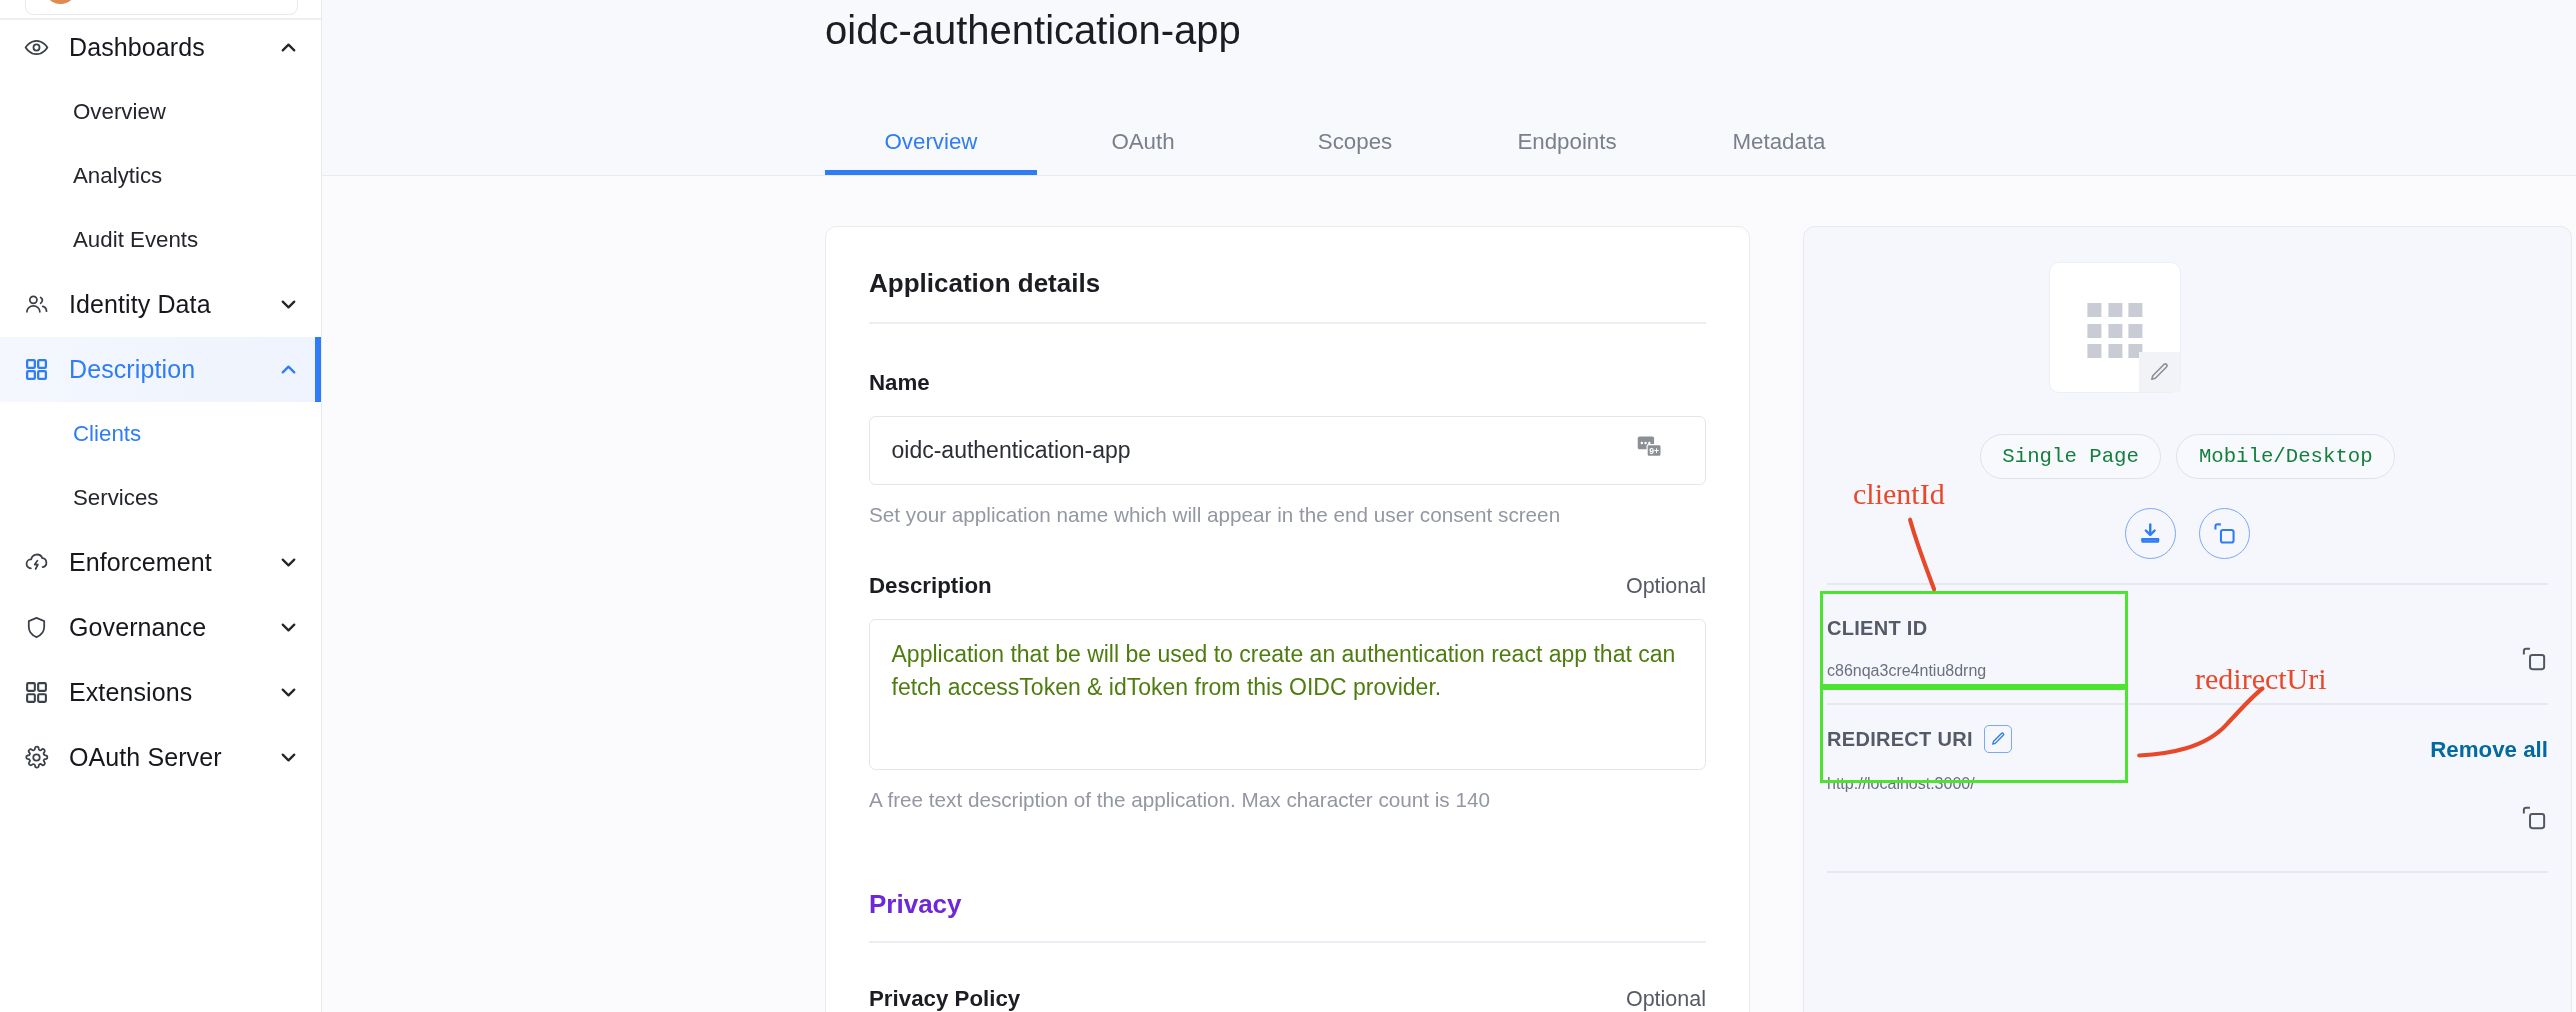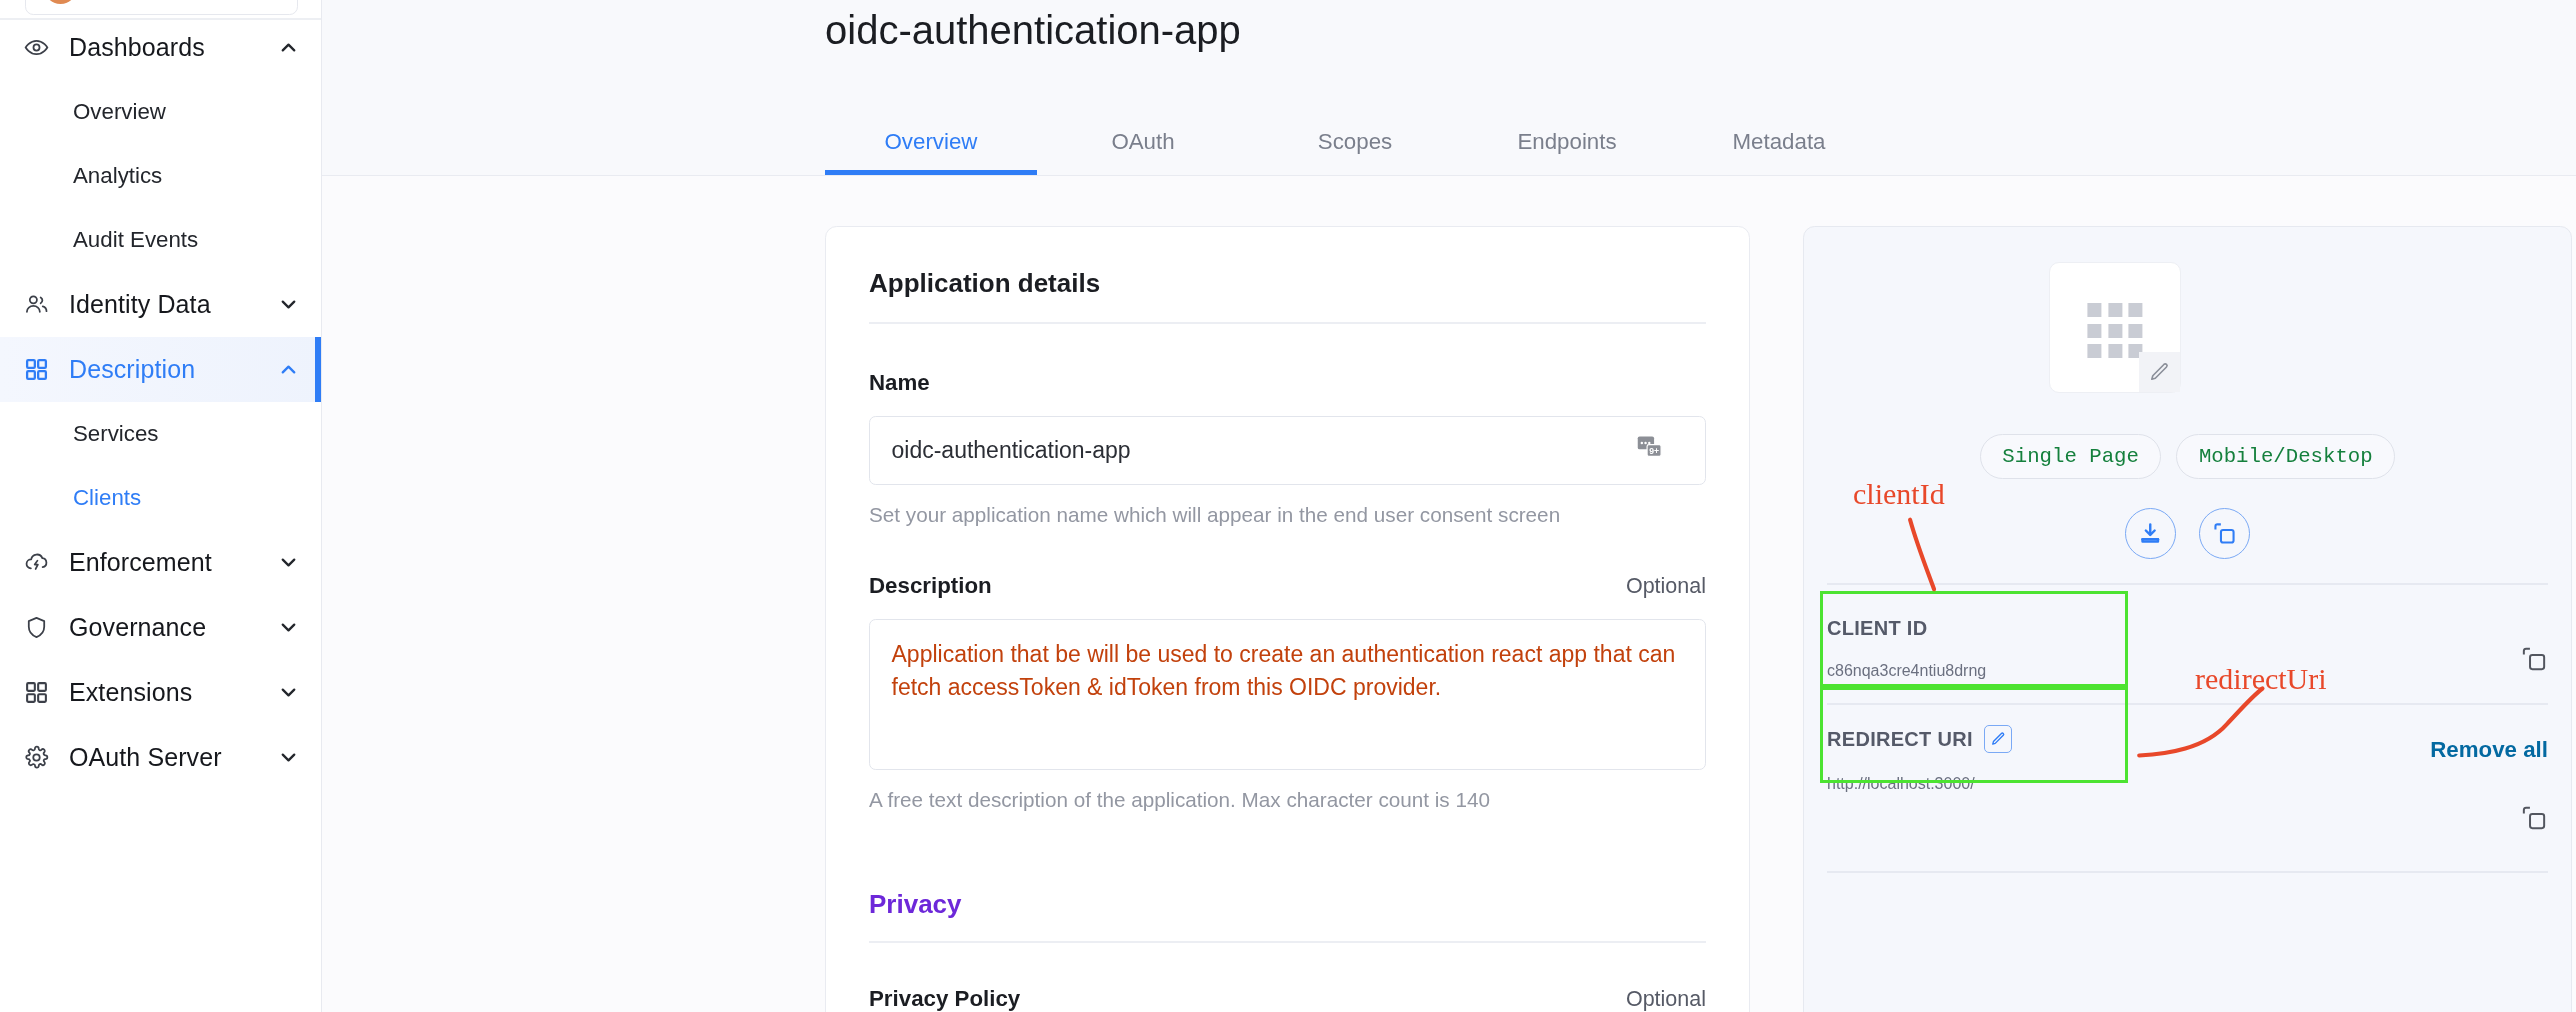--- a/index.html
+++ b/index.html
@@ -141,21 +141,21 @@
   }
   .field-hint {
     margin-top: 18px;
     font-size: 20.7px; color: #9397a2;
   }
   .text-area {
     margin-top: 20px;
     height: 151px; width: 100%;
     border: 1.7px solid #e2e5ec; border-radius: 6.6px;
     padding: 18px 21.5px;
-    font-size: 23px; color: #c2410c; line-height: 1.45;
+    font-size: 23px; color: #4d7c0f; line-height: 1.45;
   }
   .section-title {
     margin-top: 77px;
     font-size: 26px; font-weight: bold; color: #6d28d9;
     padding-bottom: 21.5px;
   }
   .priv-row { margin-top: 43px; }
   .priv-input {
     margin-top: 18px; height: 69px; width: 100%;
     border: 1.7px solid #e2e5ec; border-radius: 6.6px;
@@ -312,25 +312,25 @@
             <rect x="13.6" y="13.6" width="7.4" height="7.4" rx="1"></rect>
           </svg>
         </span>
         <span class="nav-label">Description</span>
         <span class="chev">
           <svg viewBox="0 0 24 24" fill="none" stroke="#2f7df6" stroke-width="2.4" stroke-linecap="round" stroke-linejoin="round">
               <polyline points="6,15 12,9 18,15"></polyline>
             </svg>
         </span>
       </div>
+      <div class="nav-sub selected">
+        <span>Clients</span>
+      </div>
       <div class="nav-sub">
         <span>Services</span>
-      </div>
-      <div class="nav-sub selected">
-        <span>Clients</span>
       </div>
 
       <div class="nav-group-row">
         <span class="nav-icon">
           <svg viewBox="0 0 24 24" fill="none" stroke="#3c4049" stroke-width="1.7" stroke-linecap="round" stroke-linejoin="round">
             <path d="M6.6 17.6A4.3 4.3 0 0 1 6.9 9a5.6 5.6 0 0 1 10.7-1.2 4.4 4.4 0 0 1 .3 8.7"></path>
             <polyline points="12.9,10.2 10.3,14 13.3,14 11.2,18.2"></polyline>
           </svg>
         </span>
         <span class="nav-label">Enforcement</span>

